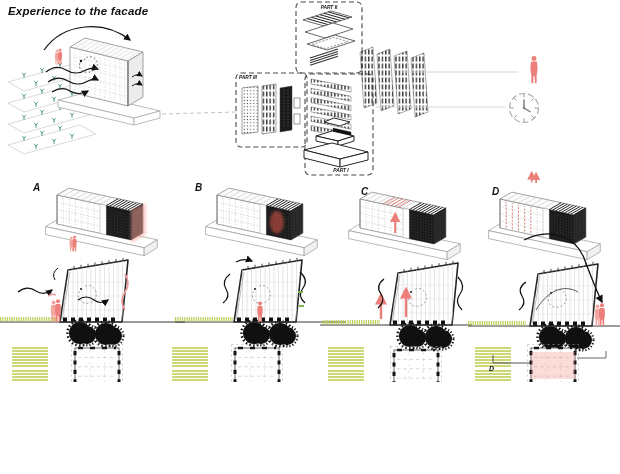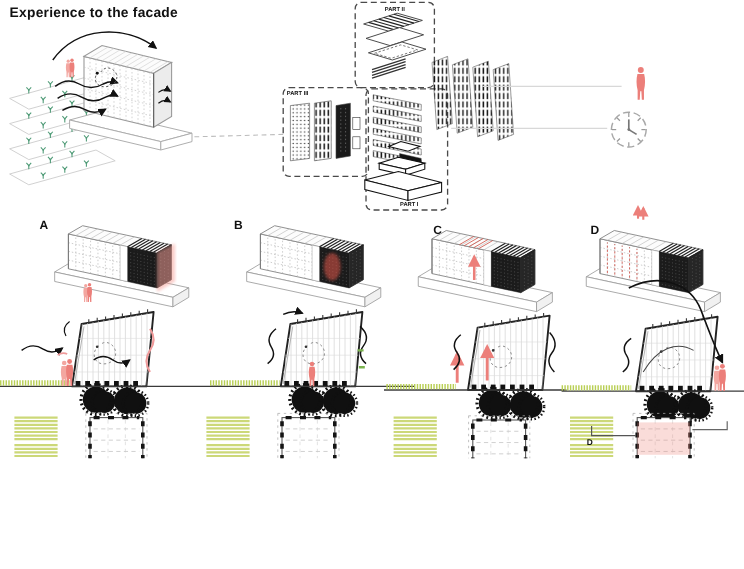--- a/index.html
+++ b/index.html
@@ -1,17 +1,17 @@
 <!DOCTYPE html>
 <html><head>
 <meta charset="utf-8">
 <style>
   html,body{margin:0;padding:0;background:#fff;}
   .canvas{position:relative;width:620px;height:382px;background:#ffffff;overflow:hidden;
-          font-family:"Liberation Sans",sans-serif;}
+          font-family:"Liberation Sans",sans-serif;font-style:italic;}
   .title{position:absolute;left:8px;top:5px;font-size:11.5px;font-weight:bold;color:#111;
          letter-spacing:.2px;}
   svg{position:absolute;left:0;top:0;}
   svg text{font-family:"Liberation Sans",sans-serif;}
   .vletter{font-weight:bold;font-size:10px;fill:#111;}
   .pletter{font-weight:bold;font-size:7px;fill:#111;}
   .partlabel{font-weight:bold;font-size:4.8px;fill:#111;}
 </style>
 </head>
 <body>

